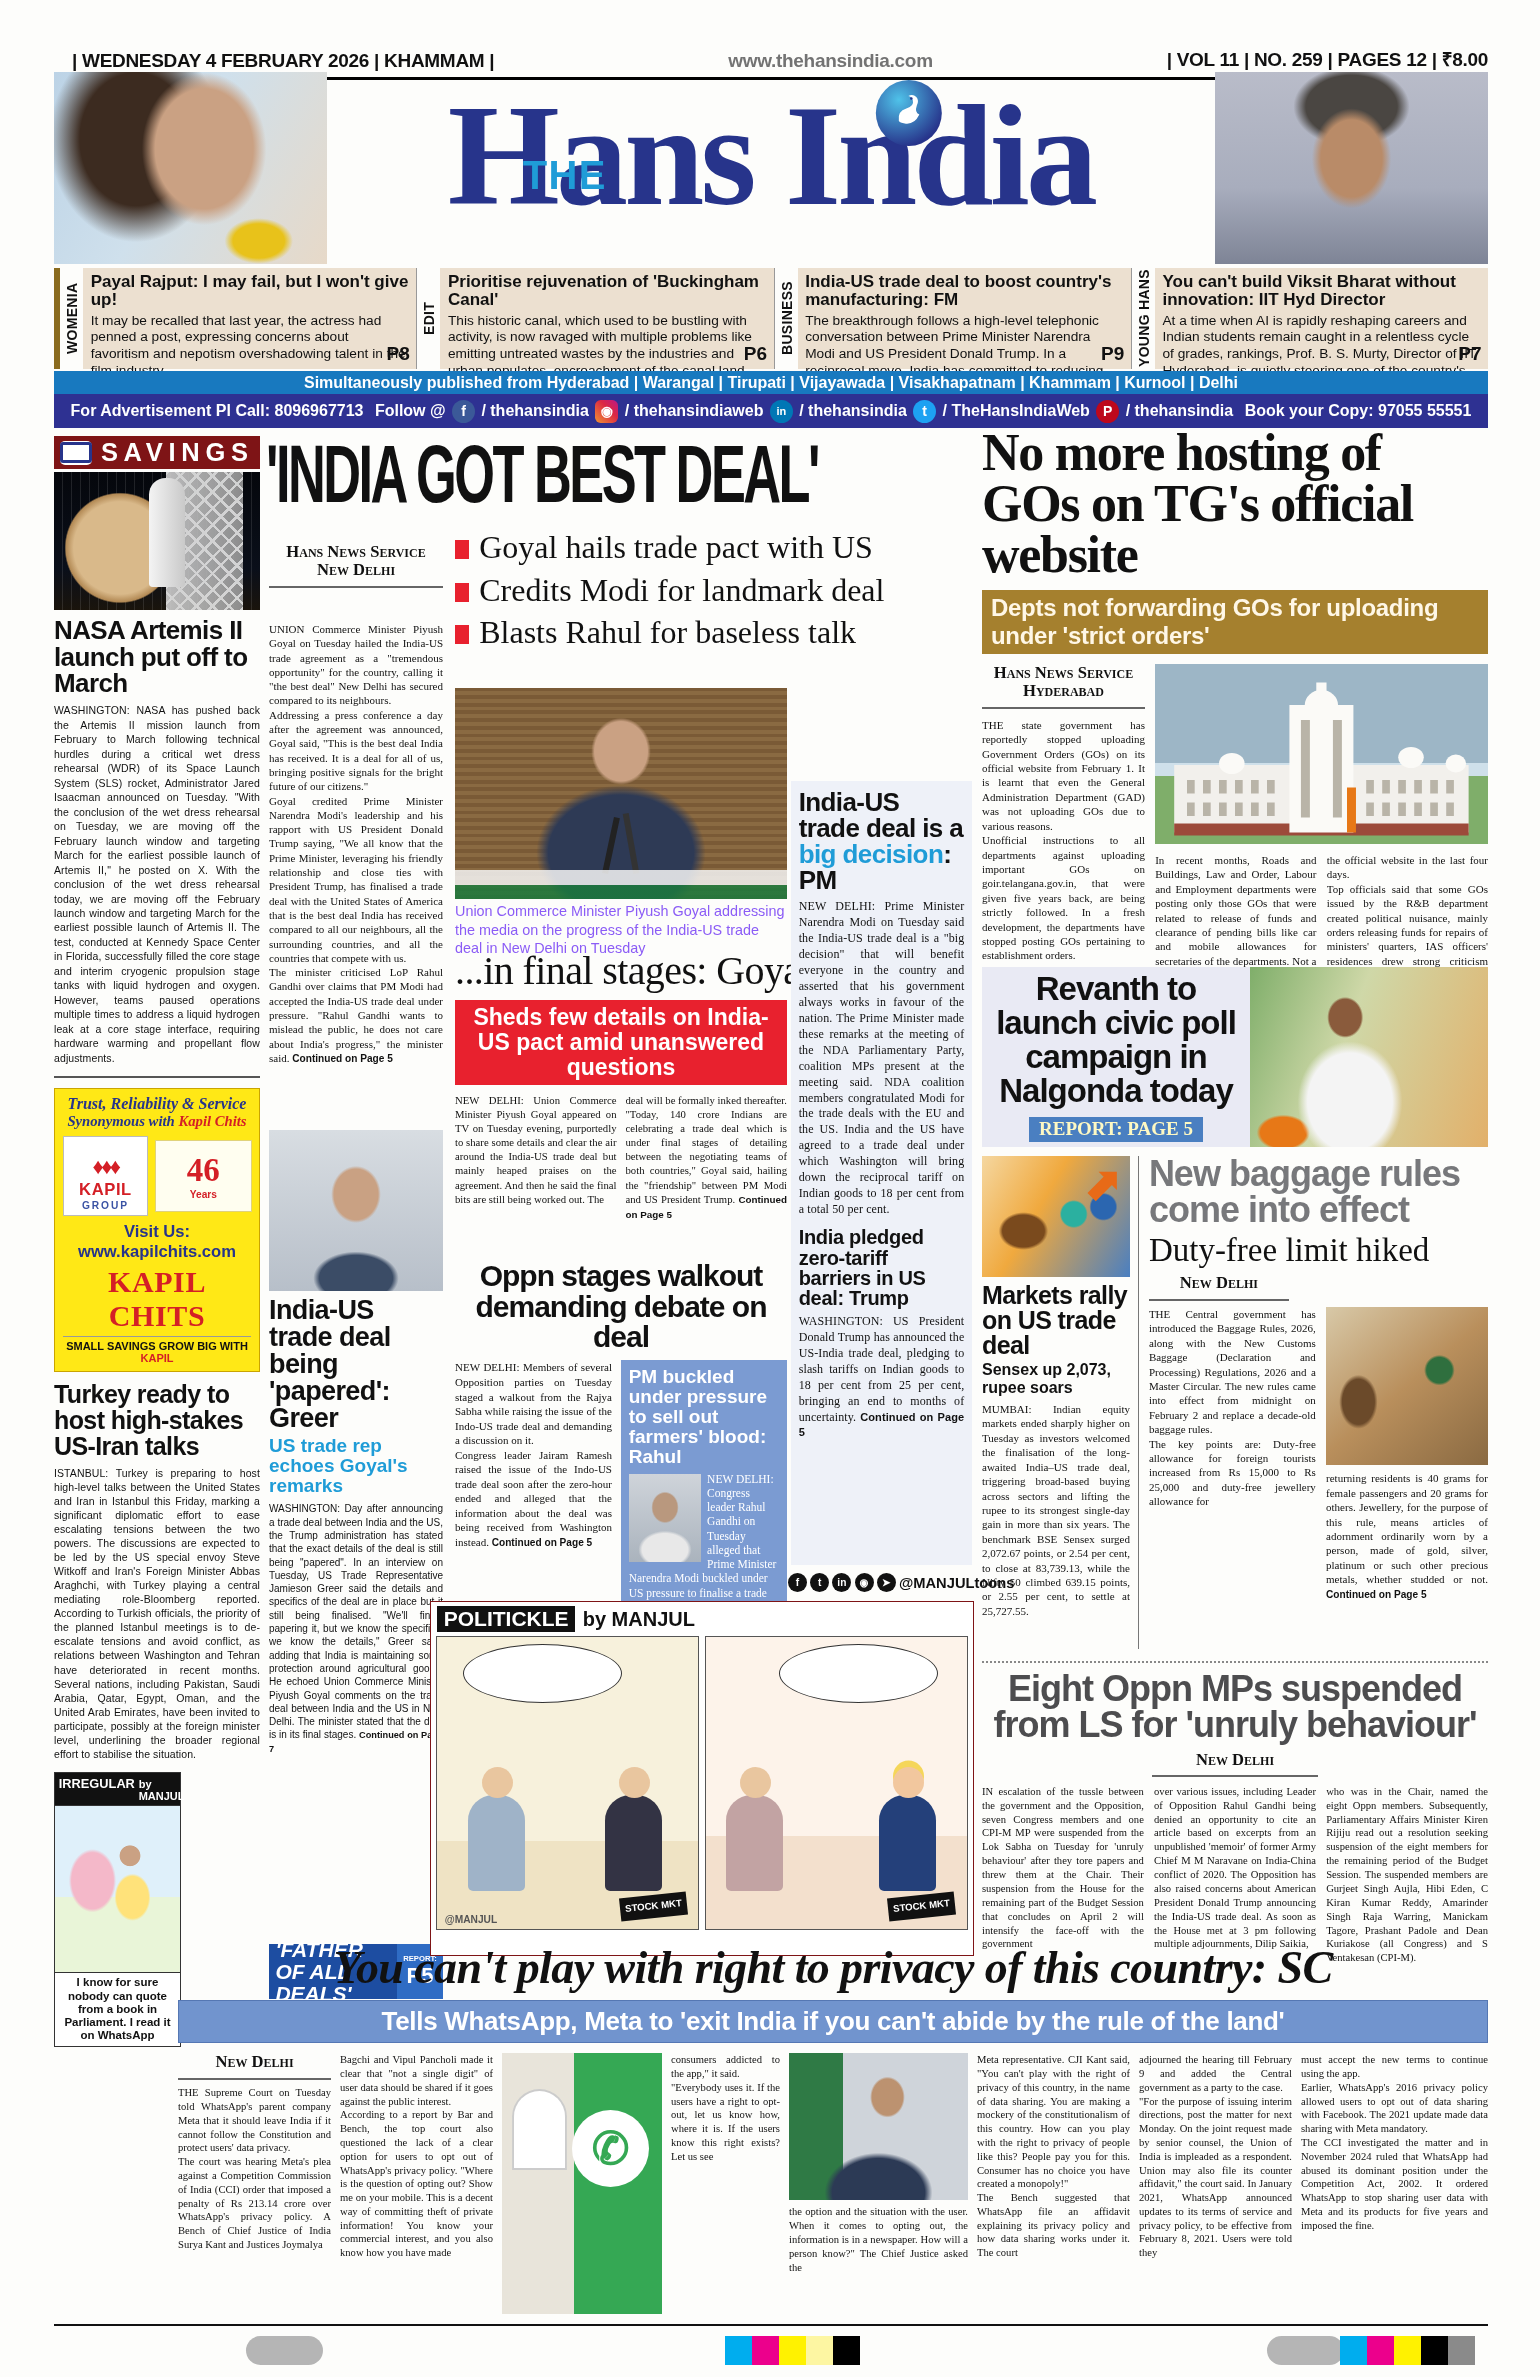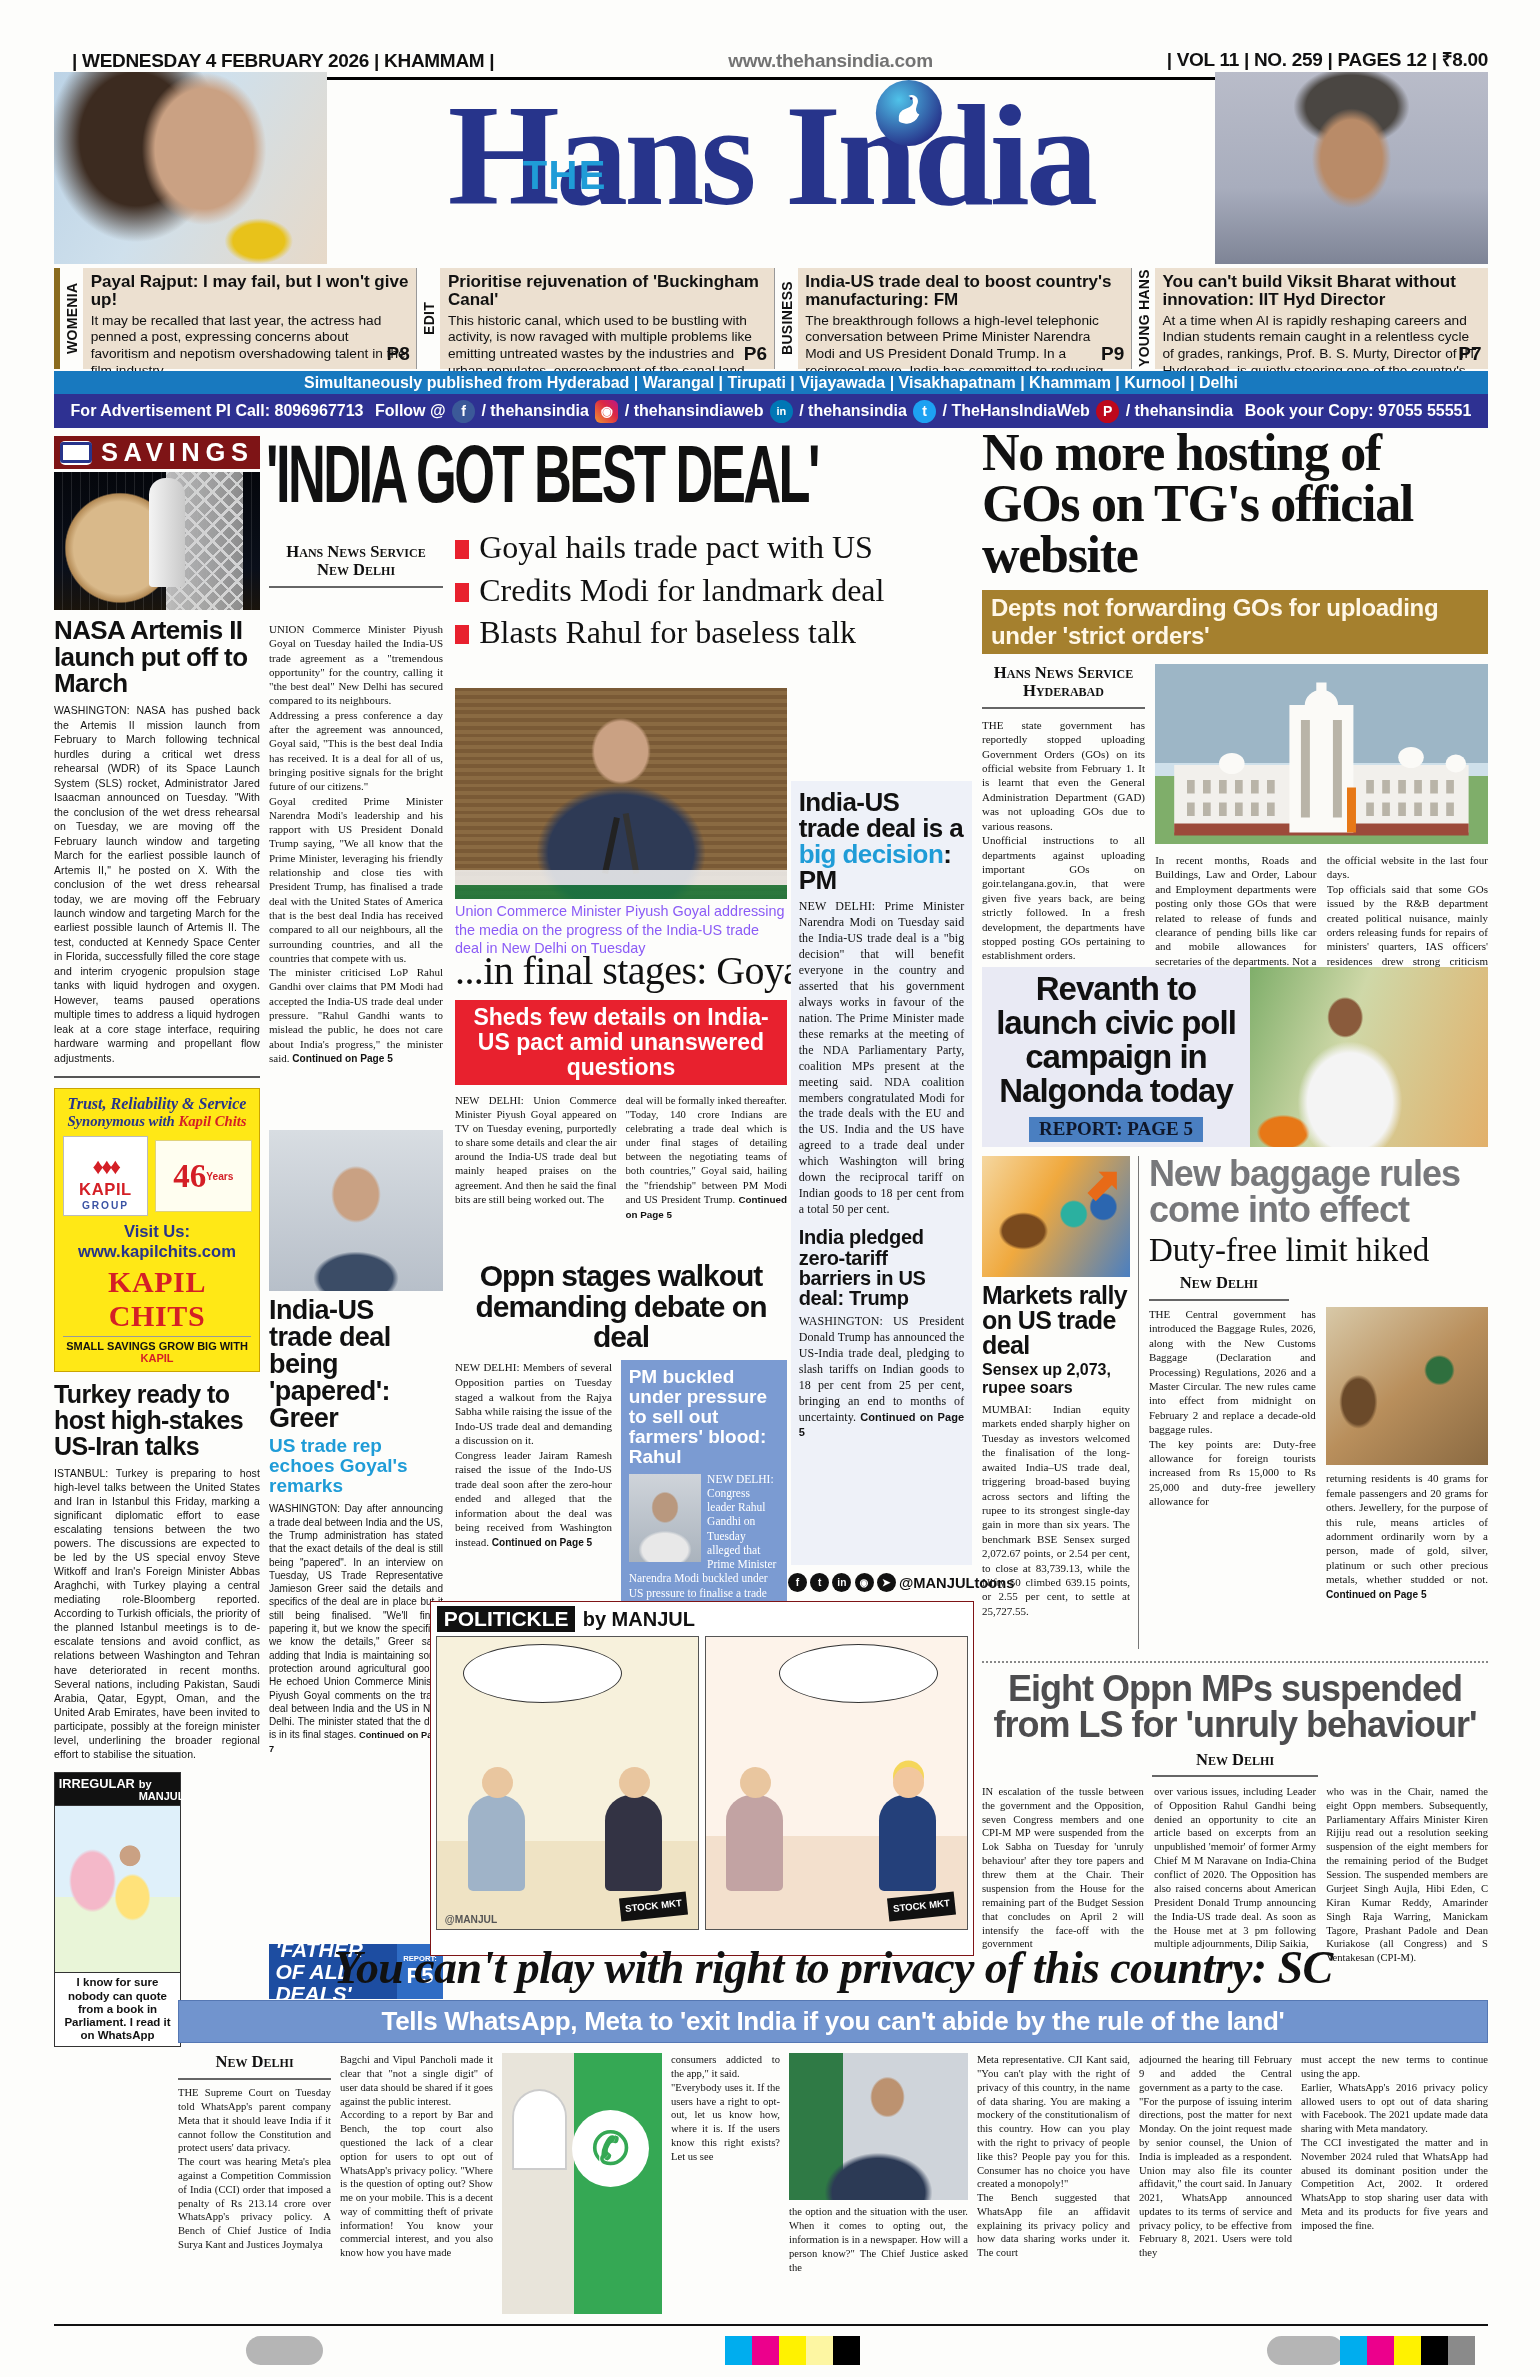--- a/index.html
+++ b/index.html
@@ -75,21 +75,21 @@
 
   .kapil{background:#ffe816;border:1.9px solid #caa400;padding:6.4px 7.7px;text-align:center;}
   .kapil .k1{color:#27348b;font-family:"Liberation Serif",serif;font-style:italic;font-weight:bold;font-size:16px;}
   .kapil .k2{color:#27348b;font-family:"Liberation Serif",serif;font-style:italic;font-weight:bold;font-size:14.7px;}
   .kapil .k2 em{color:#d41f26;font-style:italic;}
   .kapil .row{display:flex;gap:6.4px;justify-content:center;align-items:center;margin:6.4px 0;}
   .klogo{width:77px;height:70px;background:#fff;border:1.3px solid #bbb;display:flex;flex-direction:column;align-items:center;justify-content:flex-end;padding:3.8px;}
   .klogo .figs{font-size:22px;color:#d41f26;letter-spacing:-2.6px;}
   .klogo .kn{color:#d41f26;font-weight:bold;font-size:16.6px;letter-spacing:0.6px;}
   .klogo .kg{color:#3a53a4;font-weight:bold;font-size:10.2px;letter-spacing:1.9px;}
-  .kbadge{width:96px;height:70px;background:#fffef0;border:1.3px solid #e0d27a;display:flex;flex-direction:row;align-items:center;justify-content:center;transform:rotate(0.001deg);}
+  .kbadge{width:96px;height:70px;background:#fffef0;border:1.3px solid #e0d27a;display:flex;flex-direction:column;align-items:center;justify-content:center;transform:rotate(0.001deg);}
   .kbadge .n{color:#d41f26;font-weight:bold;font-size:33px;font-family:"Liberation Serif",serif;}
   .kbadge .y{color:#d41f26;font-size:10.2px;font-weight:bold;}
   .kapil .visit{color:#27348b;font-weight:bold;font-size:16.6px;}
   .kapil .kc{color:#d41f26;font-family:"Liberation Serif",serif;font-weight:bold;font-size:30px;letter-spacing:0.6px;margin:2.6px 0;}
   .kapil .tail{font-weight:bold;font-size:11px;border-top:1.3px solid #999;padding-top:3.8px;}
   .kapil .tail em{color:#d41f26;font-style:normal;}
 
   .turkey-h{font-weight:bold;font-size:25px;line-height:1.03;margin:10.2px 0 6.4px 0;letter-spacing:-0.6px;}
   .turkey-b{font-size:10.5px;line-height:1.34;letter-spacing:0.1px;}
 
@@ -190,21 +190,21 @@
   .gtxt{font-family:"Liberation Serif",serif;font-size:11px;line-height:1.31;text-align:justify;}
   .gos-right{flex:1;}
   .gos-photo{height:180px;position:relative;overflow:hidden;background:linear-gradient(180deg,#9db6c6 0 55%,#cfe0ea 55% 62%,#7fae6a 62% 100%);}
   .gos-photo svg{position:absolute;left:0;top:11.5px;width:100%;height:100%;}
   .gos-sub{display:flex;gap:10.2px;margin-top:9px;}
   .gos-sub > div{flex:1;height:236px;overflow:hidden;}
 
   .revanth{position:absolute;top:531px;left:0;right:0;height:180px;display:flex;background:#e9eaf4;}
   .revanth .rl{flex:1;padding:9px 11.5px;display:flex;flex-direction:column;align-items:center;justify-content:center;}
   .revanth h2{margin:0;font-size:33px;line-height:1.03;text-align:center;letter-spacing:-1px;}
-  .rev-badge{margin-top:9px;background:#4a7fc1;color:#0f172a;font-family:"Liberation Serif",serif;font-variant:small-caps;font-weight:bold;font-size:19px;padding:1.3px 10.2px;}
+  .rev-badge{margin-top:9px;background:#4a7fc1;color:#fef9c3;font-family:"Liberation Serif",serif;font-variant:small-caps;font-weight:bold;font-size:19px;padding:1.3px 10.2px;}
   .rev-ph{width:238px;flex:none;background:
       radial-gradient(29px 33px at 40% 28%, #8a5b3c 0 55%, transparent 62%),
       radial-gradient(77px 89px at 42% 75%, #f4f4f4 0 55%, transparent 68%),
       radial-gradient(38px 25.5px at 14% 92%, #e77817 0 60%, transparent 70%),
       linear-gradient(110deg,#7fae6a 0%,#cfd8a8 40%,#e2b06a 100%);}
 
   .mktbag{position:absolute;top:720px;left:0;right:0;height:493px;display:flex;gap:10.2px;}
   .markets{width:148px;flex:none;border-right:1.9px solid #777;padding-right:7.7px;}
   .mkt-img{height:121px;background:
       radial-gradient(38px 29px at 28% 62%, #7a4a1d 0 55%, transparent 65%),

